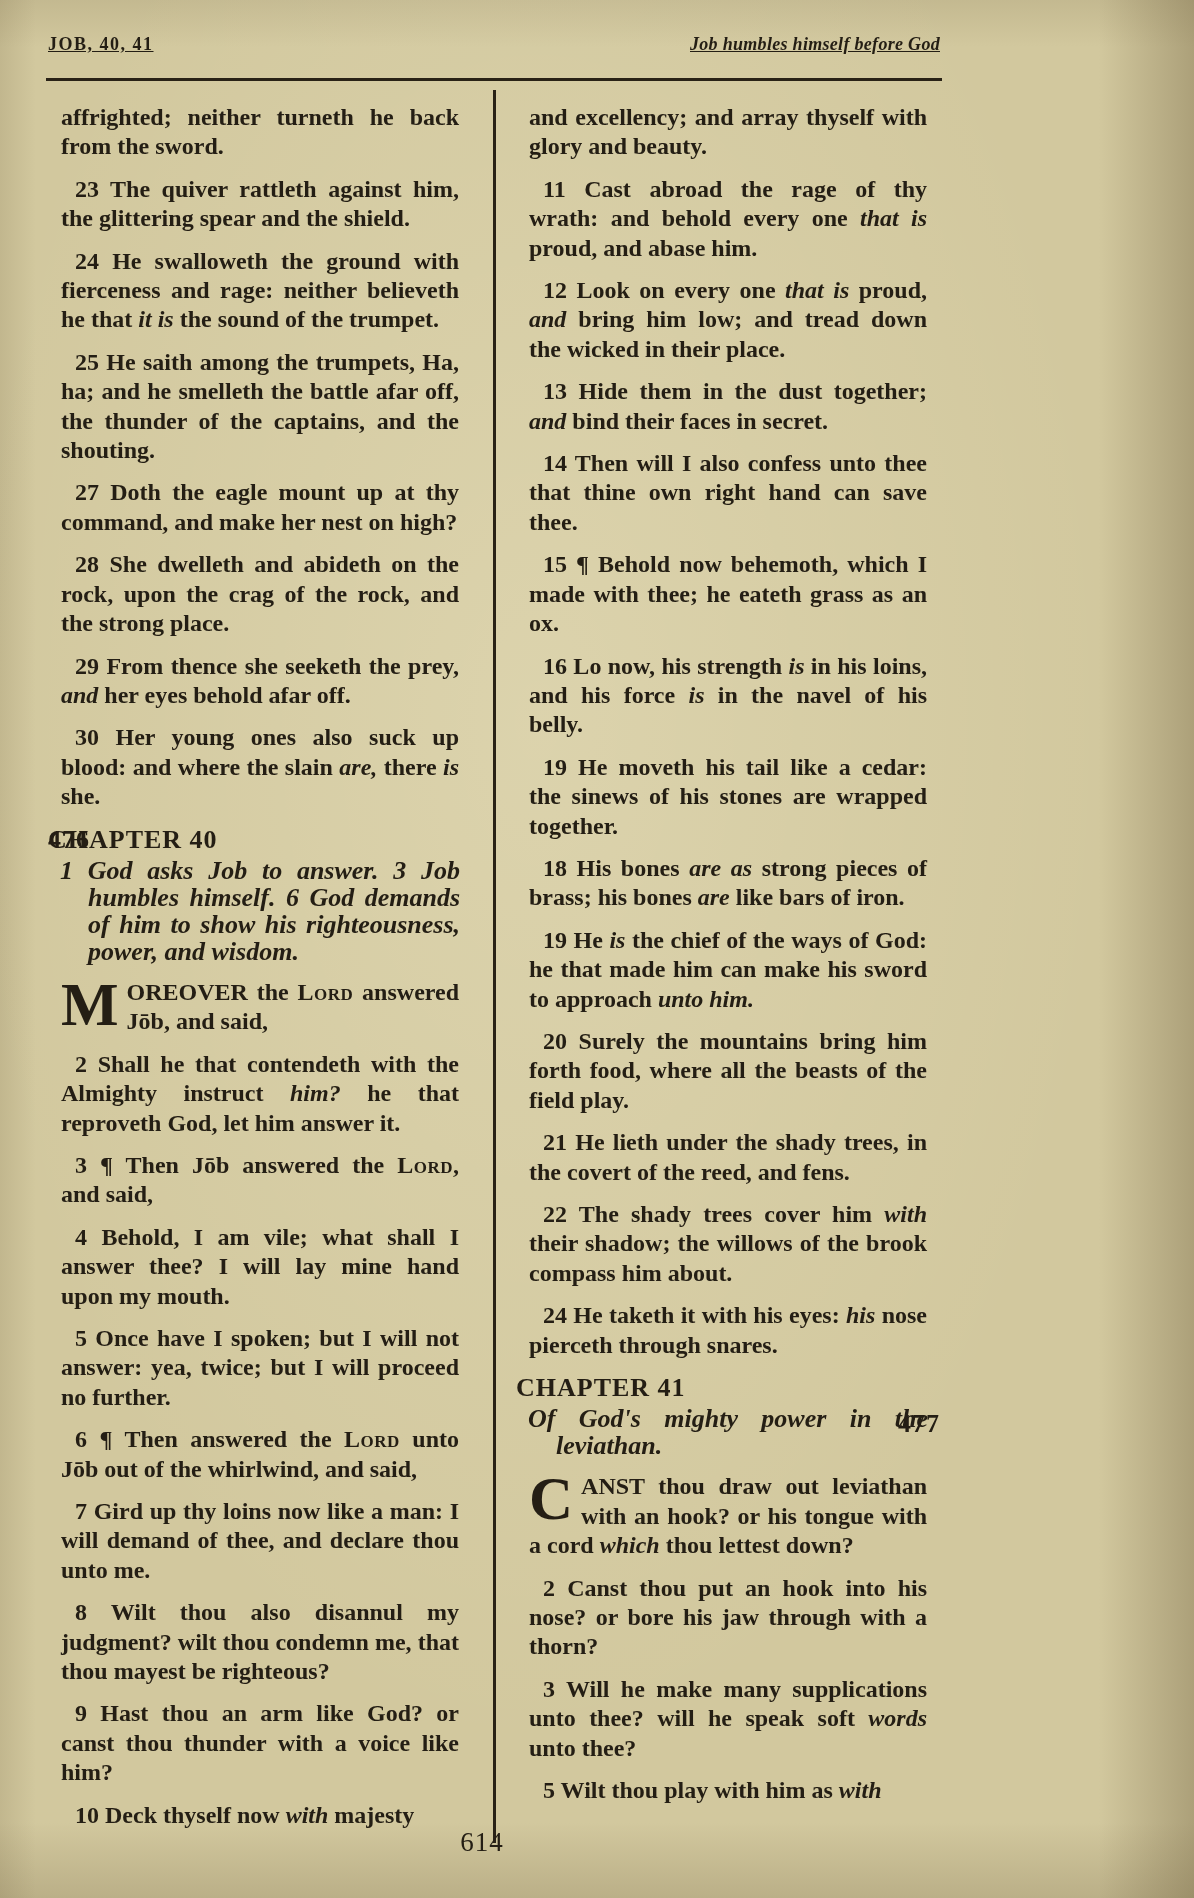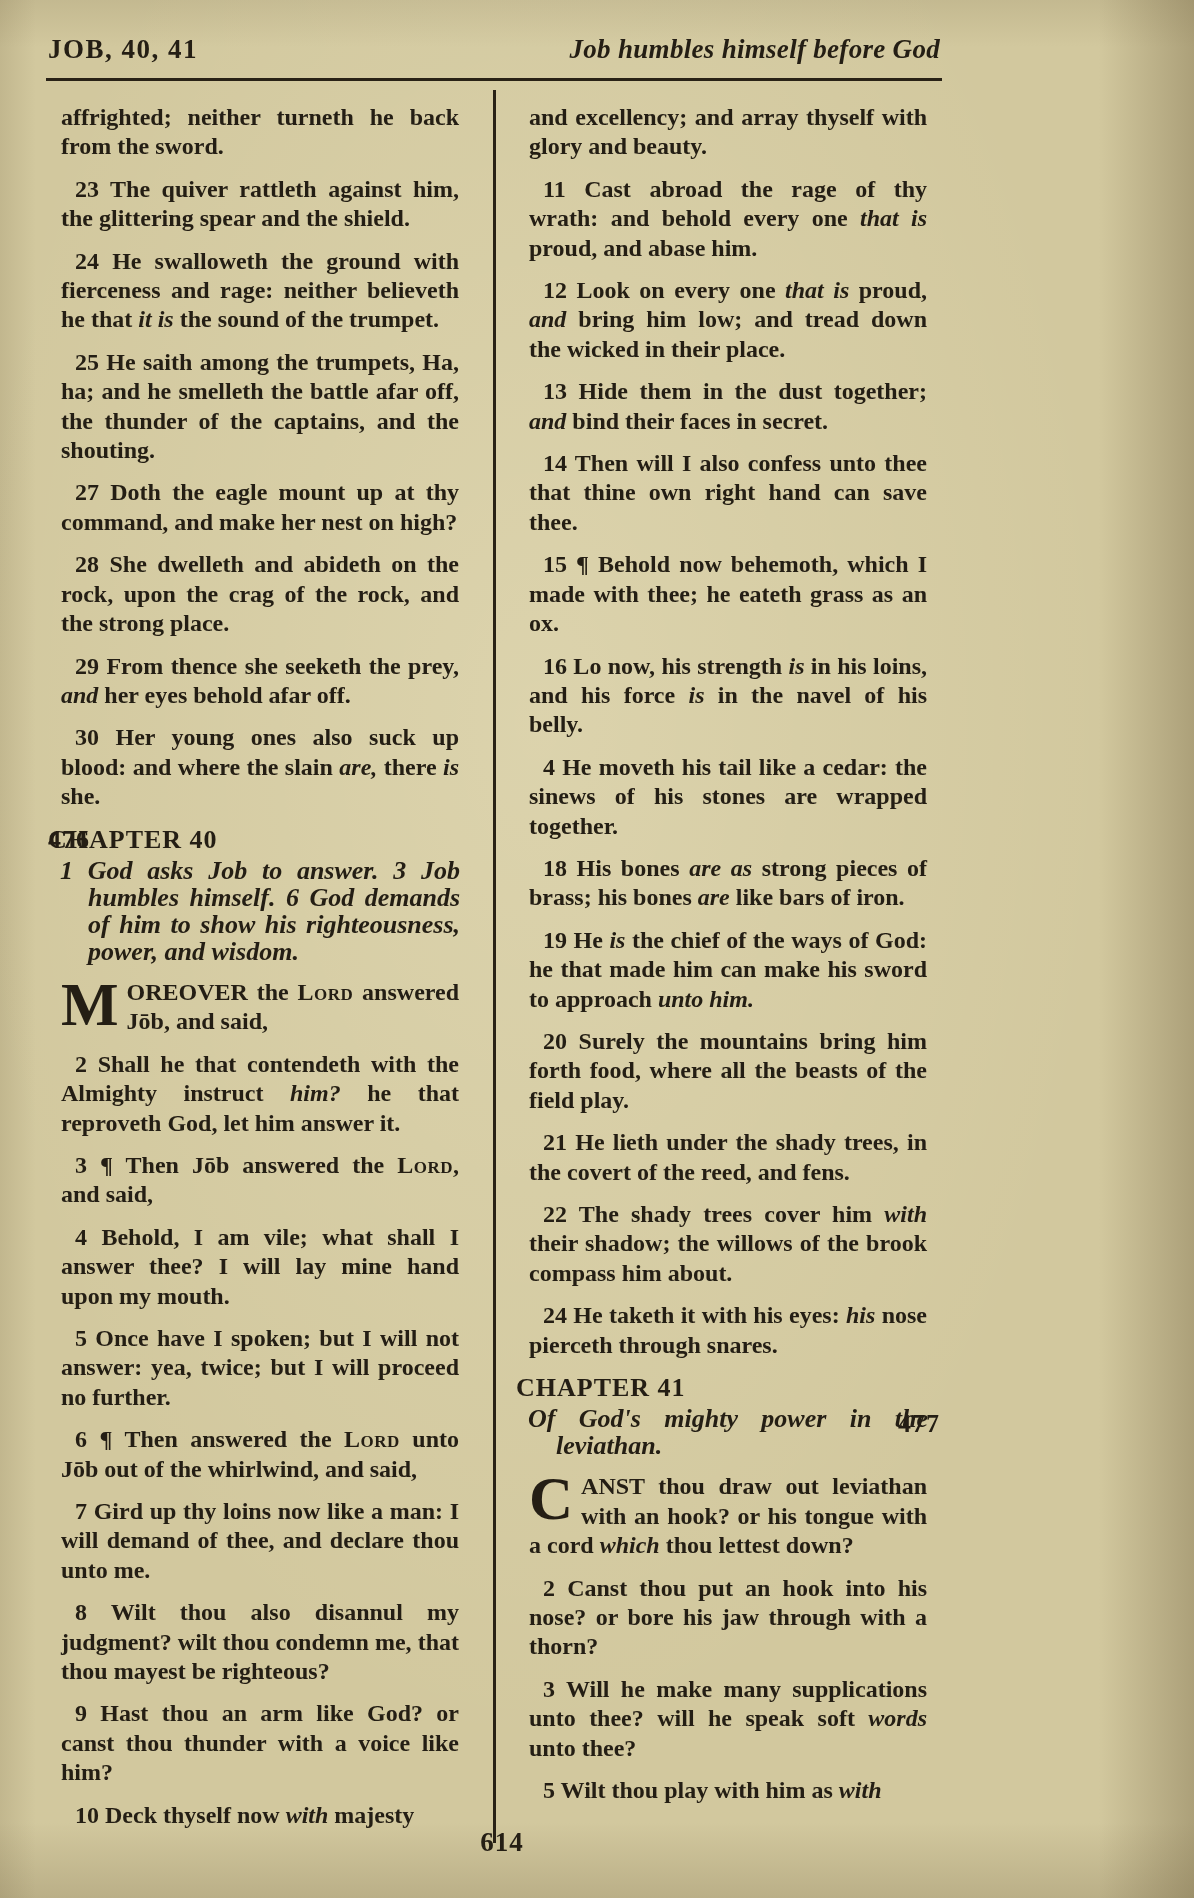--- a/index.html
+++ b/index.html
@@ -17,21 +17,21 @@
       linear-gradient(to bottom, rgba(92,76,44,0.12) 0, rgba(0,0,0,0) 2.5%, rgba(0,0,0,0) 96%, rgba(92,76,44,0.20) 100%),
       #d2c89e;
     color: #241e14;
     overflow: hidden;
   }
 
   .header {
     position: absolute;
     top: 34px; left: 48px; width: 892px;
     display: flex; justify-content: space-between; align-items: baseline;
-    font-weight: bold; font-size: 27px; letter-spacing: 1.5px;
+    font-weight: bold; font-size: 18px; letter-spacing: 1.5px; text-decoration: underline;
   }
   .header .hdr-right { font-style: italic; letter-spacing: 0.3px; }
 
   .rule {
     position: absolute;
     top: 78px; left: 46px; width: 896px;
     border-top: 3px solid #292216;
   }
 
   .columns {
@@ -81,23 +81,23 @@
     float: left;
     font-size: 61px;
     line-height: 47px;
     padding: 3px 8px 0 0;
     font-weight: bold;
   }
   .sc { font-variant: small-caps; letter-spacing: 0.5px; }
 
   .footer {
     position: absolute;
-    bottom: 40px; left: 56px; width: 892px;
+    bottom: 40px; left: 36px; width: 892px;
     text-align: center;
-    font-weight: bold;
+    font-weight: normal;
     font-size: 27px;
     letter-spacing: 1px;
   }
 </style>
 </head>
 <body>
 
 <div class="page">
 
   <div class="header">
@@ -132,21 +132,21 @@
       </div>
     <div class="divider"></div>
     <div class="col">
         <p class="continuation">and excellency; and array thyself with glory and beauty.</p>
         <p class="verse">11 Cast abroad the rage of thy wrath: and behold every one <i>that is</i> proud, and abase him.</p>
         <p class="verse">12 Look on every one <i>that is</i> proud, <i>and</i> bring him low; and tread down the wicked in their place.</p>
         <p class="verse">13 Hide them in the dust together; <i>and</i> bind their faces in secret.</p>
         <p class="verse">14 Then will I also confess unto thee that thine own right hand can save thee.</p>
         <p class="verse">15 ¶ Behold now behemoth, which I made with thee; he eateth grass as an ox.</p>
         <p class="verse">16 Lo now, his strength <i>is</i> in his loins, and his force <i>is</i> in the navel of his belly.</p>
-        <p class="verse">4 He moveth his tail like a cedar: the sinews of his stones are wrapped together.</p>
+        <p class="verse">19 He moveth his tail like a cedar: the sinews of his stones are wrapped together.</p>
         <p class="verse">18 His bones <i>are as</i> strong pieces of brass; his bones <i>are</i> like bars of iron.</p>
         <p class="verse">19 He <i>is</i> the chief of the ways of God: he that made him can make his sword to approach <i>unto him.</i></p>
         <p class="verse">20 Surely the mountains bring him forth food, where all the beasts of the field play.</p>
         <p class="verse">21 He lieth under the shady trees, in the covert of the reed, and fens.</p>
         <p class="verse">22 The shady trees cover him <i>with</i> their shadow; the willows of the brook compass him about.</p>
         <p class="verse">24 He taketh it with his eyes: <i>his</i> nose pierceth through snares.</p>
         <div class="chapter-heading"><span class="ch-num-left"></span><span>CHAPTER 41</span><span class="ch-num-right">477</span></div>
         <p class="summary">Of God's mighty power in the leviathan.</p>
         <p class="dropcap"><span class="dc">C</span>ANST thou draw out leviathan with an hook? or his tongue with a cord <i>which</i> thou lettest down?</p>
         <p class="verse">2 Canst thou put an hook into his nose? or bore his jaw through with a thorn?</p>

